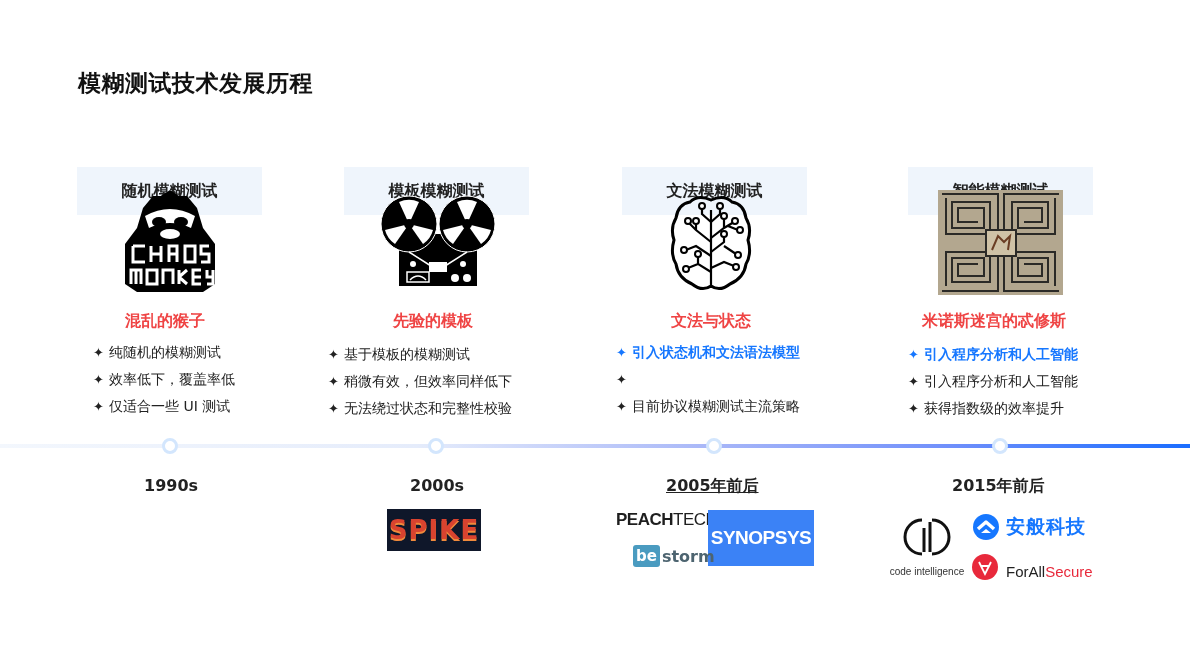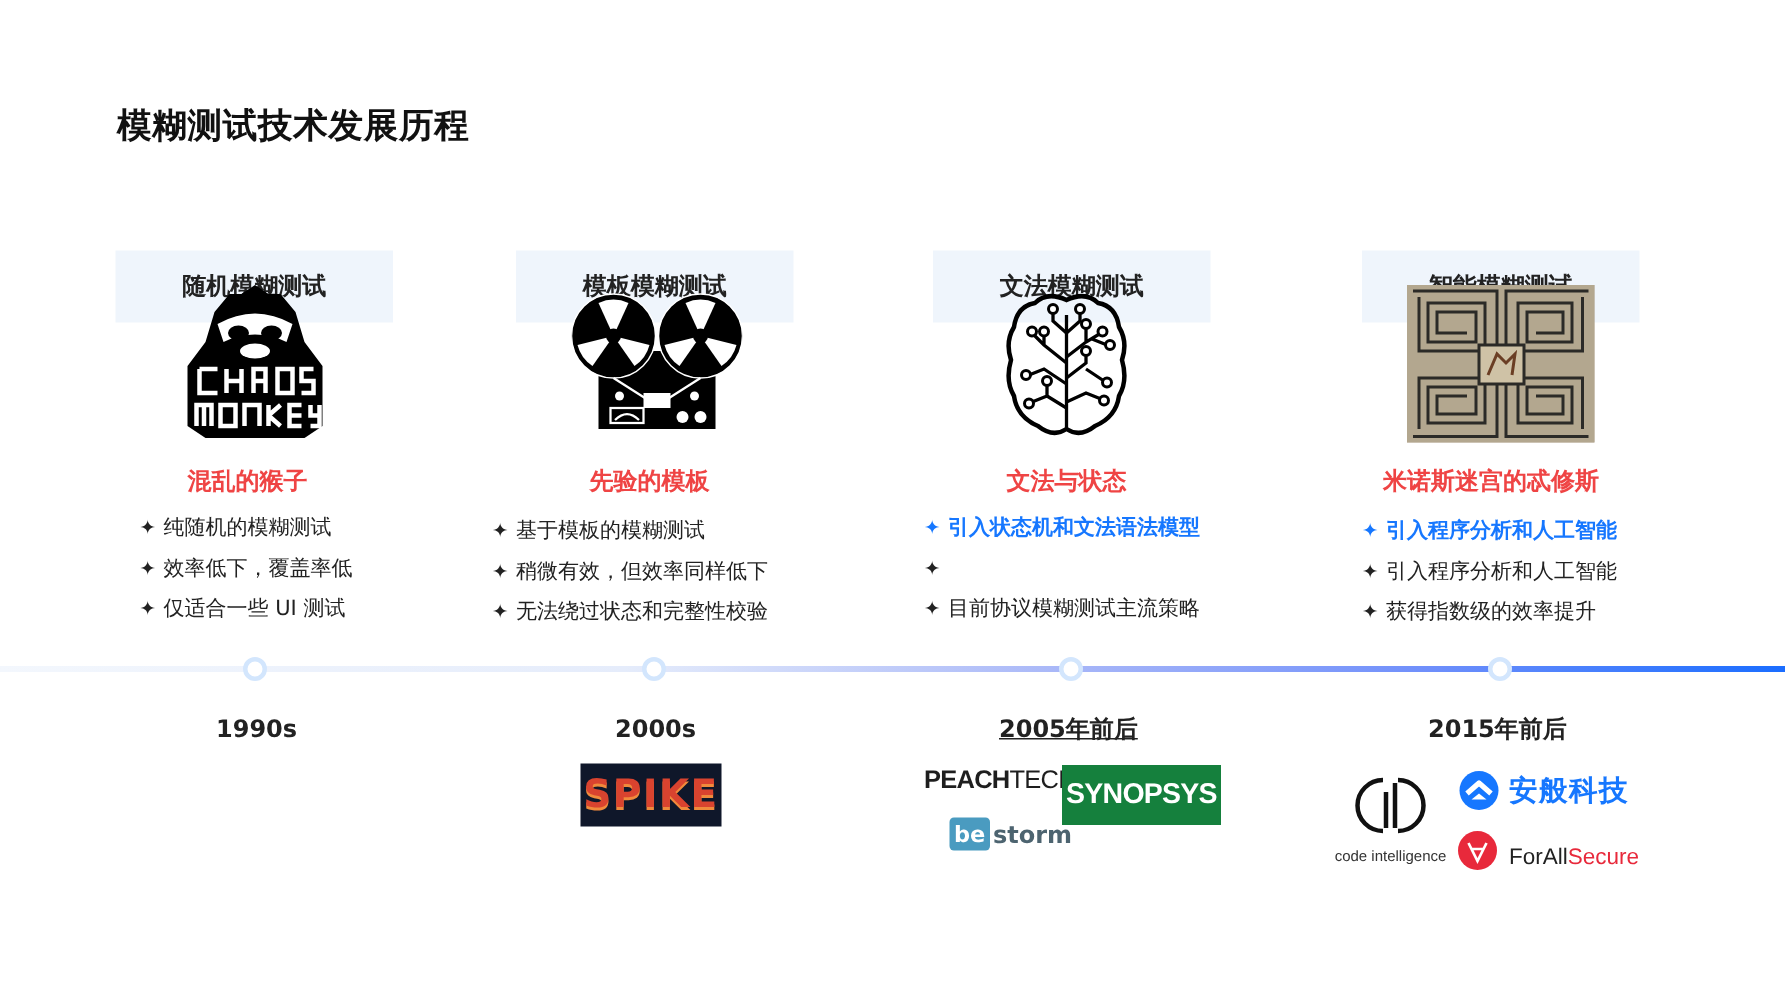--- a/index.html
+++ b/index.html
@@ -200,21 +200,21 @@
 <div class="year" style="left:666px;text-decoration:underline;">2005年前后</div>
 <div class="year" style="left:952px;">2015年前后</div>
 
 <div class="logo" style="left:387px;top:509px;width:94px;height:42px;background:#0f172a;display:flex;align-items:center;justify-content:center;">
   <span style="font-family:'DejaVu Sans',sans-serif;font-weight:bold;font-size:26px;letter-spacing:1px;color:#d9432f;text-shadow:0 2px 0 #f08a3c;">SPIKE</span>
 </div>
 
 <div class="logo" style="left:616px;top:510px;width:86px;height:24px;white-space:nowrap;font-family:'Liberation Sans',sans-serif;font-size:17px;letter-spacing:-0.5px;color:#1e1e1e;">
   <span style="font-weight:bold;">PEACH</span><span>TECH</span>
 </div>
-<div class="logo" style="left:708px;top:510px;width:106px;height:40px;background:#15803d;display:flex;align-items:center;justify-content:center;">
+<div class="logo" style="left:708px;top:510px;width:106px;height:56px;background:#3b82f6;display:flex;align-items:center;justify-content:center;">
   <span style="font-family:'Liberation Sans',sans-serif;font-weight:bold;font-size:19px;color:#fff;letter-spacing:-0.5px;">SYNOPSYS</span>
 </div>
 <div class="logo" style="left:617px;top:542px;width:80px;height:28px;display:flex;align-items:center;padding-left:16px;">
   <span style="background:#4a9bc0;color:#fff;font-weight:bold;font-size:15px;padding:0 3px;border-radius:3px;line-height:22px;">be</span>
   <span style="color:#4d6470;font-weight:bold;font-size:16px;margin-left:2px;">storm</span>
 </div>
 
 <div class="logo" style="left:888px;top:514px;width:78px;height:62px;">
   <svg width="78" height="44" viewBox="0 0 78 44">
     <path d="M34 6 A17 17 0 1 0 34 40" fill="none" stroke="#111" stroke-width="3"></path>

